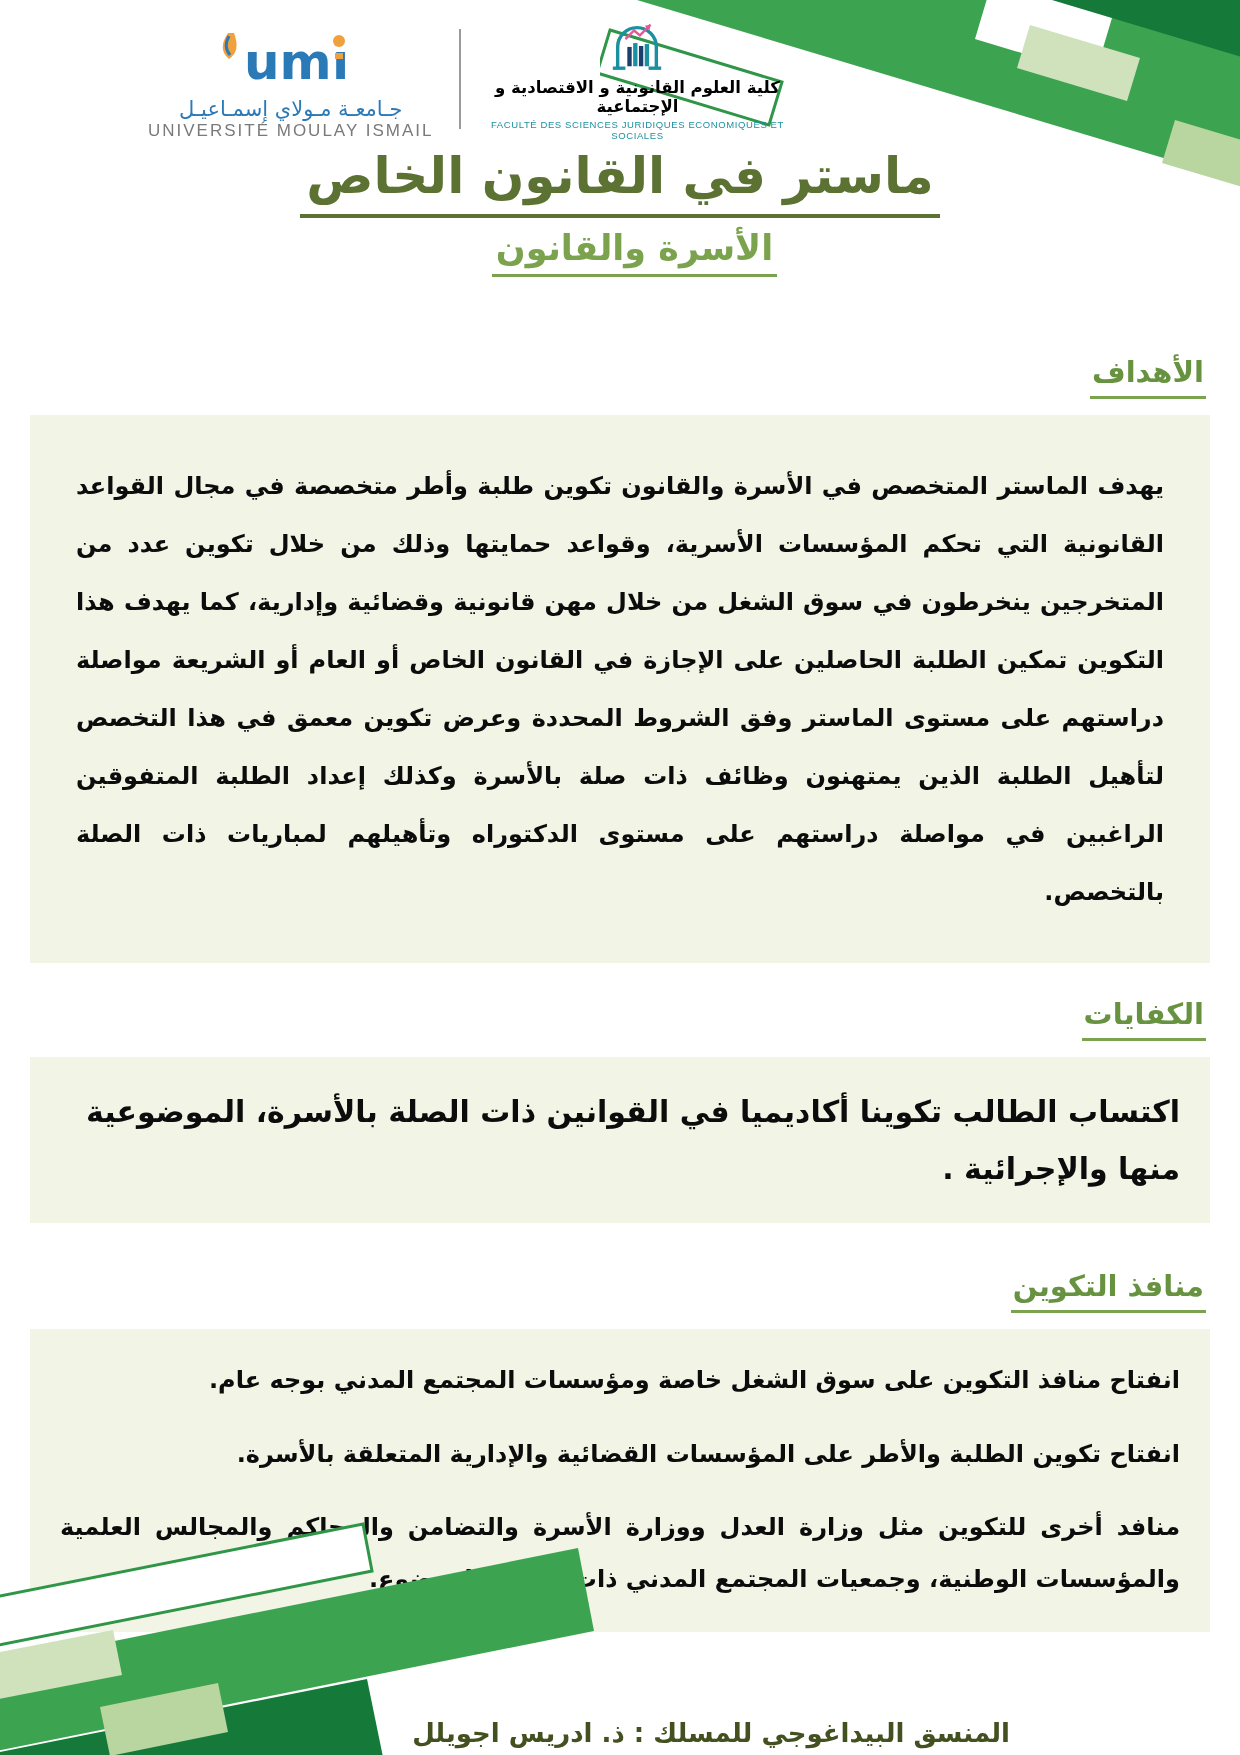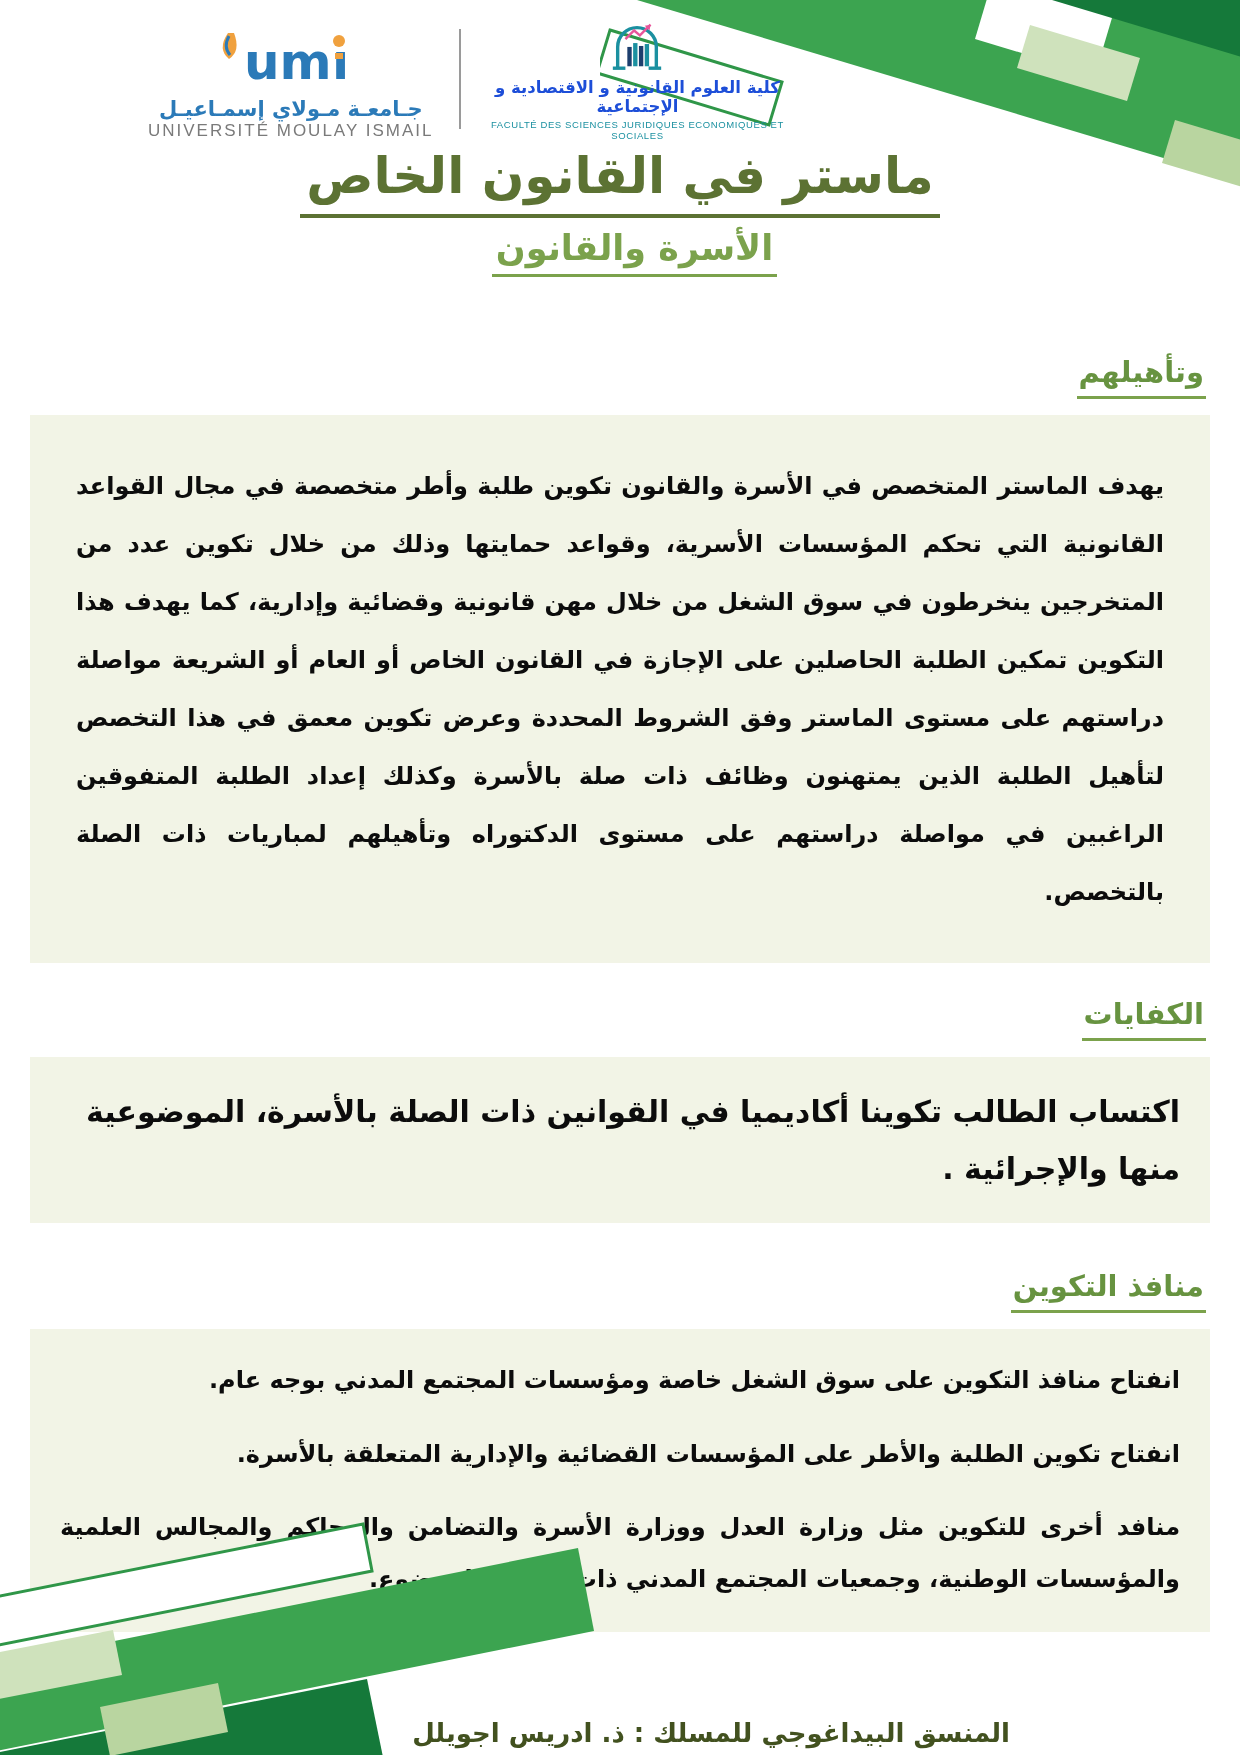--- a/index.html
+++ b/index.html
@@ -18,26 +18,26 @@
   .deco-bl{bottom:0;left:0;width:640px;height:260px;}
 
   
   .header{
     position:absolute;top:16px;left:148px;
     display:flex;align-items:center;gap:26px;
   }
   .umi-block{text-align:center;min-width:260px;}
   .umi-logo{position:relative;height:78px;display:flex;align-items:flex-end;justify-content:center;}
   .umi-logo svg{display:block;}
-  .umi-ar{color:#2b7ab8;font-size:21px;font-weight:bold;direction:rtl;letter-spacing:1px;margin-top:2px;}
+  .umi-ar{color:#2b7ab8;font-size:21px;font-weight:normal;direction:rtl;letter-spacing:1px;margin-top:2px;}
   .umi-fr{color:#7a7a7a;font-size:17px;letter-spacing:2px;font-family:"Liberation Sans",sans-serif;}
   .logo-divider{width:2px;height:100px;background:#9a9a9a;}
   .fac-block{text-align:center;max-width:300px;}
   .fac-icon{display:flex;justify-content:center;margin-bottom:4px;}
-  .fac-ar{color:#1d4ed8;font-size:16.5px;font-weight:bold;direction:rtl;}
+  .fac-ar{color:#000000;font-size:16.5px;font-weight:bold;direction:rtl;}
   .fac-fr{color:#1b90a0;font-size:9.5px;letter-spacing:.6px;font-family:"Liberation Sans",sans-serif;margin-top:3px;}
 
   
   .title-wrap{padding-top:148px;text-align:center;direction:rtl;}
   .doc-title{
     display:inline-block;
     font-size:50px;font-weight:bold;color:#5c7233;
     border-bottom:4px solid #5c7233;
     padding:0 6px 8px 6px;line-height:1.15;
   }
@@ -159,21 +159,21 @@
   </div>
 
   <div class="title-wrap">
     <span class="doc-title">ماستر في القانون الخاص</span>
   </div>
   <div class="doc-subtitle-wrap">
     <span class="doc-subtitle">الأسرة والقانون</span>
   </div>
 
   <div class="section-head sec-objectives">
-    <span class="h">وتأهيلهم</span>
+    <span class="h">الأهداف</span>
   </div>
   <div class="content-box box-objectives">
     <p>يهدف الماستر المتخصص في الأسرة والقانون تكوين طلبة وأطر متخصصة في مجال القواعد القانونية التي تحكم المؤسسات الأسرية، وقواعد حمايتها وذلك من خلال تكوين عدد من المتخرجين ينخرطون في سوق الشغل من خلال مهن قانونية وقضائية وإدارية، كما يهدف هذا التكوين تمكين الطلبة الحاصلين على الإجازة في القانون الخاص أو العام أو الشريعة مواصلة دراستهم على مستوى الماستر وفق الشروط المحددة وعرض تكوين معمق في هذا التخصص لتأهيل الطلبة الذين يمتهنون وظائف ذات صلة بالأسرة وكذلك إعداد الطلبة المتفوقين الراغبين في مواصلة دراستهم على مستوى الدكتوراه وتأهيلهم لمباريات ذات الصلة بالتخصص.</p>
   </div>
 
   <div class="section-head sec-competencies">
     <span class="h">الكفايات</span>
   </div>
   <div class="content-box box-competencies">
     <p>اكتساب الطالب تكوينا أكاديميا في القوانين ذات الصلة بالأسرة، الموضوعية منها والإجرائية .</p>

